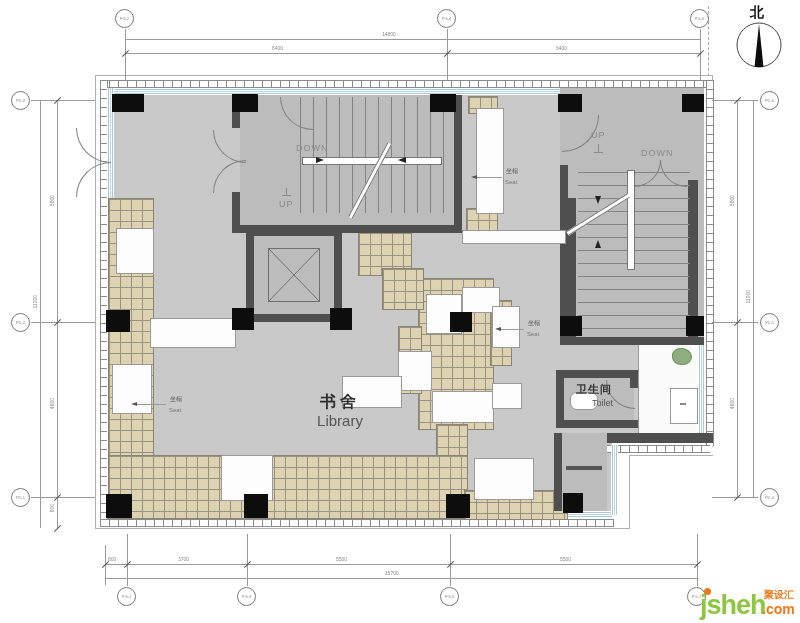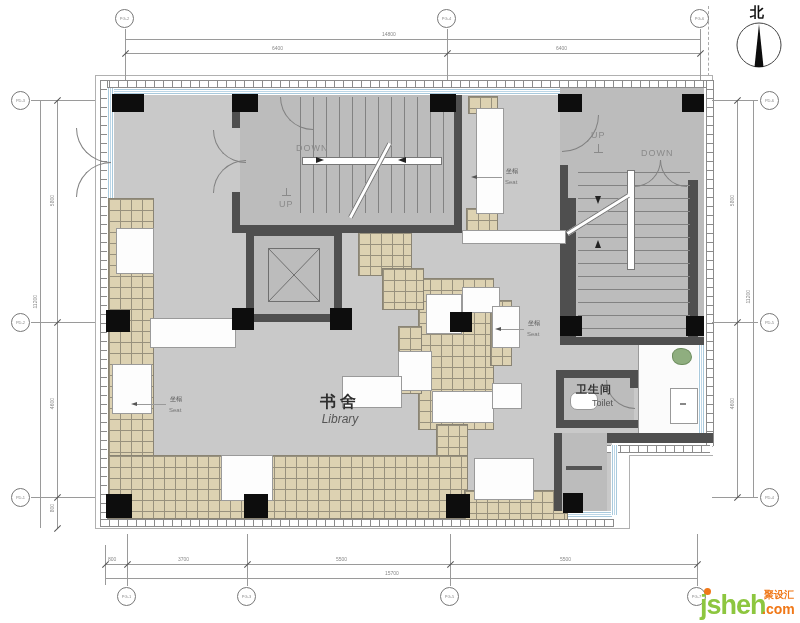--- a/index.html
+++ b/index.html
@@ -38,21 +38,21 @@
   .rail-v{width:6px;background:#fff;border:1px solid #777;}
   .brk{height:3px;background:#fff;border-top:1px solid #777;border-bottom:1px solid #777;}
   .tri-l{width:0;height:0;border-top:3px solid transparent;border-bottom:3px solid transparent;border-right:8px solid #222;}
   .tri-r{width:0;height:0;border-top:3px solid transparent;border-bottom:3px solid transparent;border-left:8px solid #222;}
   .tri-u{width:0;height:0;border-left:3px solid transparent;border-right:3px solid transparent;border-bottom:8px solid #222;}
   .tri-d{width:0;height:0;border-left:3px solid transparent;border-right:3px solid transparent;border-top:8px solid #222;}
   .ahead{width:0;height:0;border-top:2px solid transparent;border-bottom:2px solid transparent;border-right:6px solid #555;}
   .seat-cn{font-size:6px;color:#555;line-height:6px;}
   .seat-en{font-size:6px;color:#777;line-height:6px;}
   .room-cn{font-size:16px;font-weight:bold;color:#2e2e2e;letter-spacing:4px;}
-  .room-en{font-size:12px;color:#555;font-style:italic;}
+  .room-en{font-size:15px;color:#555;}
   .wc-cn{font-size:11px;font-weight:bold;color:#333;letter-spacing:1px;}
   .wc-en{font-size:9px;color:#555;}
   .north-cn{font-size:14px;font-weight:bold;color:#111;}
   .wm-brand{font-size:27px;font-weight:bold;color:#8dc63f;letter-spacing:-1px;line-height:26px;}
   .wm-cn{font-size:10px;font-weight:bold;color:#f07818;line-height:10px;}
   .wm-com{font-size:14px;font-weight:bold;color:#f07818;line-height:13px;}
   .upline{width:1px;height:8px;background:#8a8a8a;}
   .upbase{width:9px;height:1px;background:#8a8a8a;}
 </style>
 </head>

